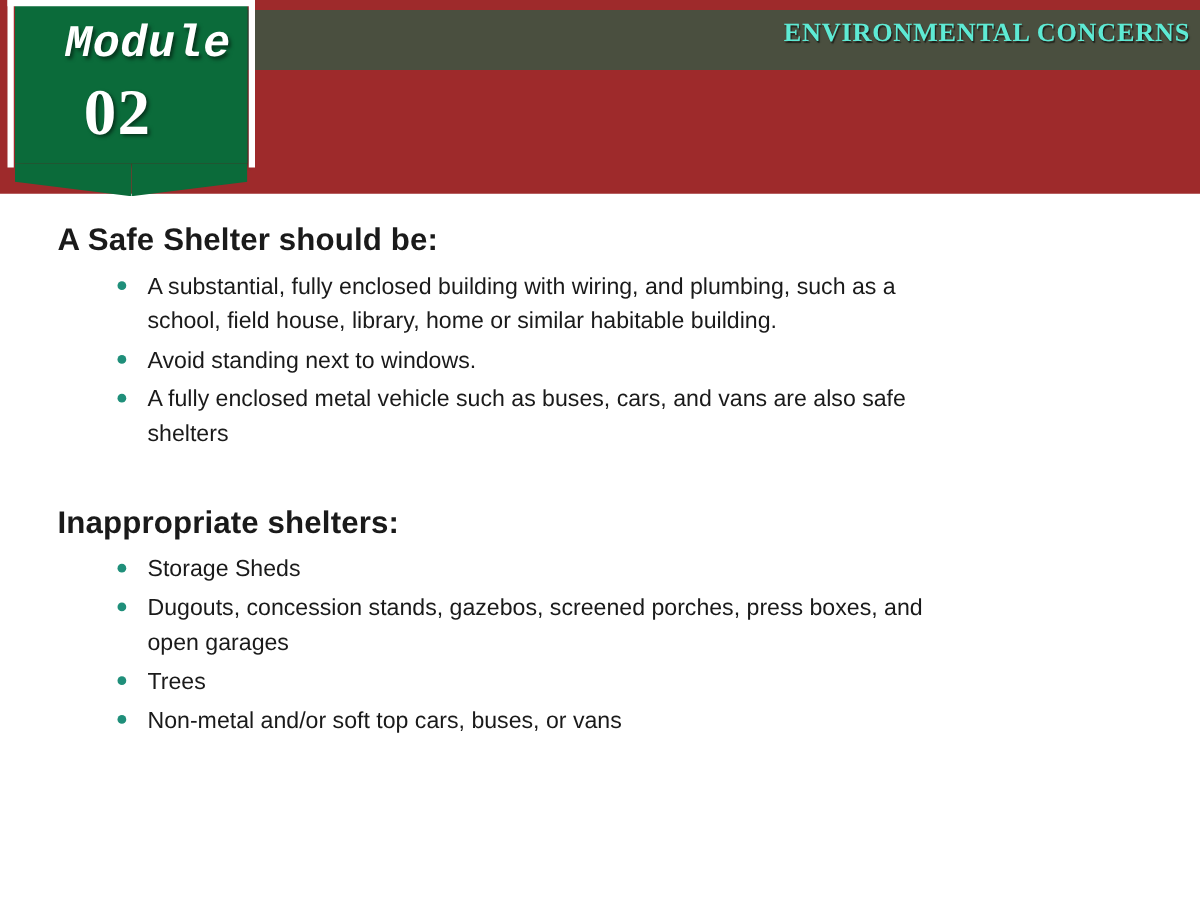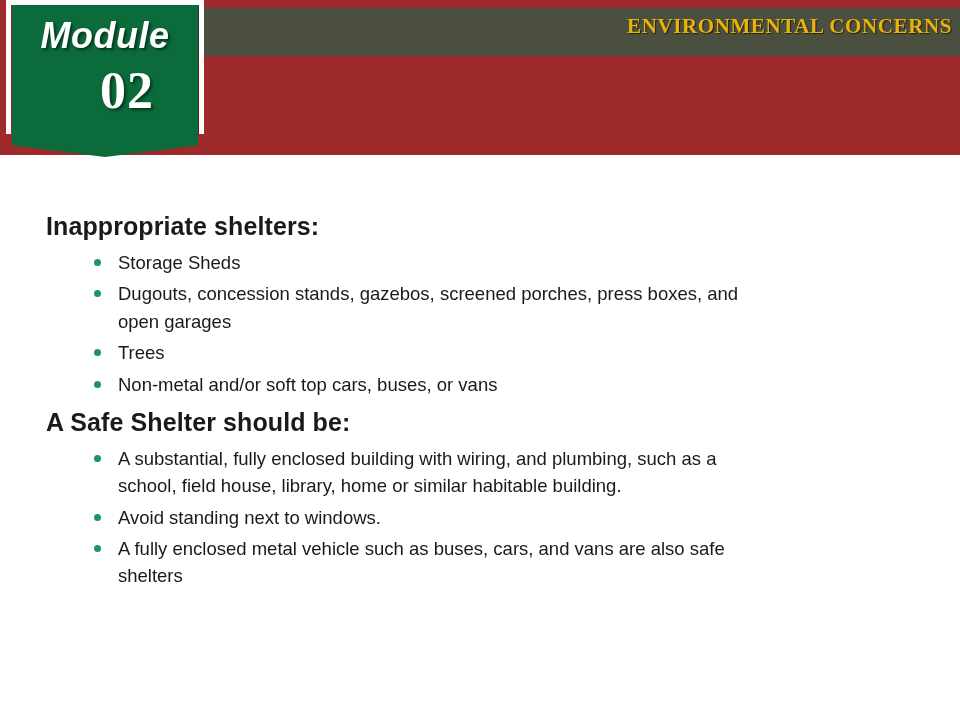--- a/index.html
+++ b/index.html
@@ -52,21 +52,21 @@
     height: 10px;
     background: #3c4034;
     opacity: .85;
   }
   .ribbon-title {
     position: absolute;
     right: 8px;
     top: 14px;
     width: 640px;
     text-align: right;
-    color: #eab308;
+    color: #5eead4;
     font-family: "Liberation Serif", serif;
     font-weight: bold;
     font-size: 21px;
     letter-spacing: .6px;
     text-shadow: 1px 1px 1px rgba(0,0,0,.6);
   }
 
   
   .slide-title {
     position: absolute;
@@ -113,41 +113,40 @@
     width: 198px;
     height: 134px;
     border: 5px solid #ffffff;
     border-bottom: none;
     pointer-events: none;
   }
   .badge-text-module {
     position: absolute;
     left: 0; top: 12px;
     width: 186px;
-    text-align: center;
     color: #ffffff;
-    font-family: Liberation Sans, sans-serif;
+    font-family: Liberation Mono, monospace;
     font-weight: bold;
     font-style: italic;
     font-size: 36px;
     letter-spacing: .5px;
     text-shadow: 2px 2px 3px rgba(0,0,0,.5);
+    padding-left: 40px;
   }
   .badge-text-number {
     position: absolute;
     left: 0; top: 58px;
     width: 164px;
     text-align: center;
     color: #ffffff;
     font-family: "Liberation Serif", serif;
     font-weight: bold;
     font-size: 52px;
     letter-spacing: 1px;
     text-shadow: 2px 2px 3px rgba(0,0,0,.5);
-    margin-left: 33px;
   }
 
   
   .body-area {
     position: absolute;
     left: 0;
     top: 168px;
     width: 960px;
     height: 552px;
     padding: 0 26px;
@@ -201,20 +200,38 @@
     <div class="badge-green"></div>
     <div class="badge-tail-left"></div>
     <div class="badge-tail-right"></div>
     <div class="badge-white-border"></div>
     <div class="badge-text-module">Module</div>
     <div class="badge-text-number">02</div>
   </div>
 
   <div class="body-area">
 
+    <div class="section first">
+      <div class="section-heading">A Safe Shelter should be:</div>
+      <ul class="bullets">
+        <li>
+          <span class="dot"></span>
+          <span>A substantial, fully enclosed building with wiring, and plumbing, such as a school, field house, library, home or similar habitable building.</span>
+        </li>
+        <li>
+          <span class="dot"></span>
+          <span>Avoid standing next to windows.</span>
+        </li>
+        <li>
+          <span class="dot"></span>
+          <span>A fully enclosed metal vehicle such as buses, cars, and vans are also safe shelters</span>
+        </li>
+      </ul>
+    </div>
+
     <div class="section second">
       <div class="section-heading">Inappropriate shelters:</div>
       <ul class="bullets">
         <li>
           <span class="dot"></span>
           <span>Storage Sheds</span>
         </li>
         <li>
           <span class="dot"></span>
           <span>Dugouts, concession stands, gazebos, screened porches, press boxes, and open garages</span>
@@ -223,32 +240,14 @@
           <span class="dot"></span>
           <span>Trees</span>
         </li>
         <li>
           <span class="dot"></span>
           <span>Non-metal and/or soft top cars, buses, or vans</span>
         </li>
       </ul>
     </div>
 
-    <div class="section first">
-      <div class="section-heading">A Safe Shelter should be:</div>
-      <ul class="bullets">
-        <li>
-          <span class="dot"></span>
-          <span>A substantial, fully enclosed building with wiring, and plumbing, such as a school, field house, library, home or similar habitable building.</span>
-        </li>
-        <li>
-          <span class="dot"></span>
-          <span>Avoid standing next to windows.</span>
-        </li>
-        <li>
-          <span class="dot"></span>
-          <span>A fully enclosed metal vehicle such as buses, cars, and vans are also safe shelters</span>
-        </li>
-      </ul>
-    </div>
-
   </div>
 </div>
 
 </body></html>

